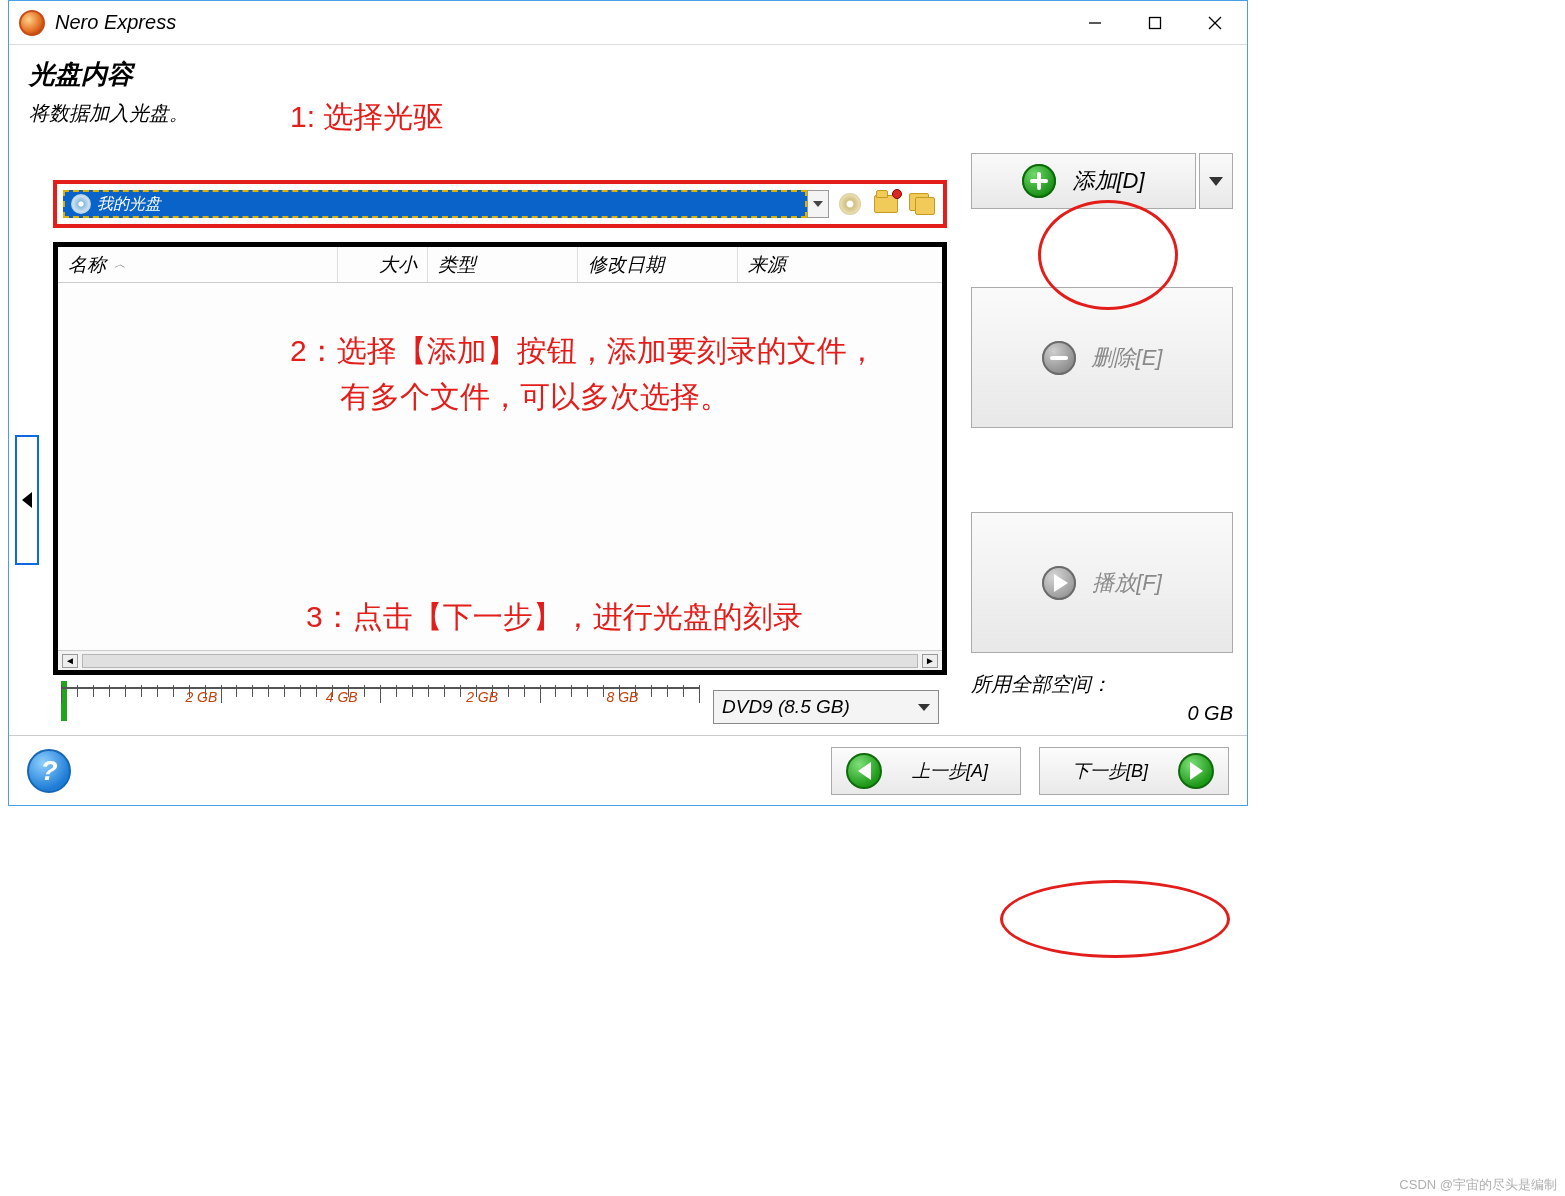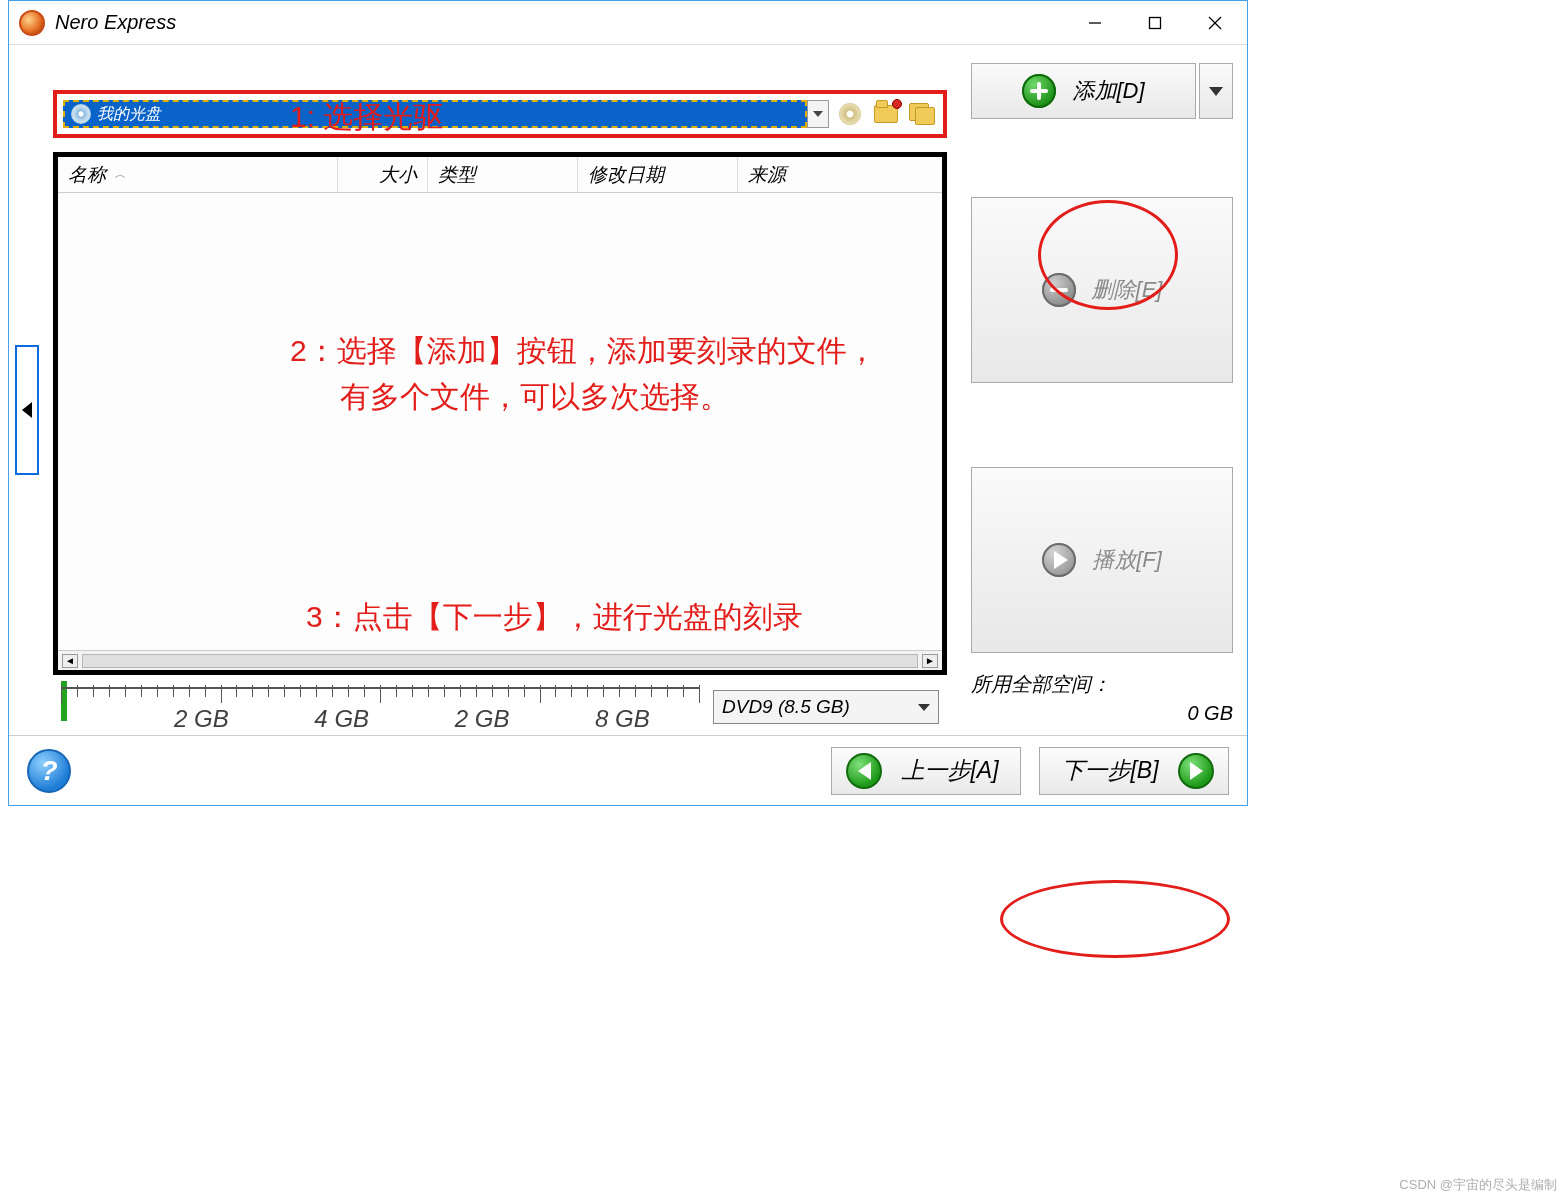--- a/index.html
+++ b/index.html
@@ -54,21 +54,21 @@
   .h-scroll .arrow{width:16px;height:14px;border:1px solid #999;background:#eee;display:flex;align-items:center;justify-content:center;font-size:10px;cursor:pointer;}
   .h-scroll .track{flex:1;height:14px;background:#e0e0e0;border:1px solid #b5b5b5;}
 
   .capacity-row { display:flex; align-items:center; gap:14px; padding:6px 8px 2px 8px;}
   .ruler { flex:1; height:52px; position:relative; }
   .ruler .baseline{position:absolute; left:0; right:0; top:6px; height:2px; background:#555;}
   .ruler .startbar{position:absolute; left:0; top:0; width:6px; height:40px; background:#23a31f;}
   .ticks{position:absolute; left:0; right:0; top:0; height:20px;}
   .tick{position:absolute; top:4px; width:1px; height:12px; background:#555;}
   .tick.major{height:18px; width:1px;}
-  .tick-label{position:absolute; top:24px; transform:translateX(-50%); font-size:24px; color:#404040;}
+  .tick-label{position:absolute; top:8px; transform:translateX(-50%); font-size:14px; color:#c2410c;}
   .cap-select { width:226px; height:34px; border:1px solid #888; background:#f4f4f4; display:flex; align-items:center; padding:0 8px; font-size:19px; cursor:pointer;}
   .cap-select .chev{margin-left:auto;}
   .cap-select .chev::before{content:"";border-top:7px solid #333;border-left:6px solid transparent;border-right:6px solid transparent;display:block;}
 
   .right-col { width: 290px; padding: 18px 14px 0 14px; display:flex; flex-direction:column; gap:18px; }
   .btn-row { display:flex; gap:3px;border-radius:15px; }
   .side-btn { height: 56px; border:1px solid #aaa; background: linear-gradient(#fafafa,#e8e8e8); display:flex; align-items:center; justify-content:center; gap:16px; font-size:22px; cursor:pointer; flex:1; padding:0 10px;}
   .side-btn.disabled { color:#8a8a8a; cursor:default;}
   .dd-btn { width: 34px; height: 56px; border:1px solid #aaa; background: linear-gradient(#fafafa,#e8e8e8); display:flex; align-items:center; justify-content:center; cursor:pointer;}
   .dd-btn::before{content:"";border-top:9px solid #333;border-left:7px solid transparent;border-right:7px solid transparent;}
@@ -80,21 +80,21 @@
   .ic-del{background:radial-gradient(circle at 35% 30%, #cfcfcf, #8c8c8c 70%);box-shadow:inset 0 0 0 2px #6b6b6b;position:relative;}
   .ic-del::before{content:"";width:18px;height:4px;background:#fff;border-radius:2px;}
   .ic-play{background:radial-gradient(circle at 35% 30%, #d5d5d5, #9a9a9a 70%);box-shadow:inset 0 0 0 2px #6b6b6b;position:relative;}
   .ic-play::before{content:"";border-left:14px solid #fff;border-top:9px solid transparent;border-bottom:9px solid transparent;margin-left:4px;}
   .space-labels{margin-top:auto; padding-bottom:10px; font-size:20px;}
   .space-used{ text-align:right; font-size:20px; margin-top:4px;}
 
   .footer { height: 70px; border-top: 1px solid #ccc; display:flex; align-items:center; padding:0 18px; gap:18px; }
   .help-btn { width:44px; height:44px; border-radius:50%; background: radial-gradient(circle at 35% 30%, #8fd0ff, #1e7cd6 70%); display:flex; align-items:center; justify-content:center; color:#fff; font-size:28px; font-weight:bold; border:2px solid #1666b5; cursor:pointer;}
   .spacer { flex:1; }
-  .nav-btn { height:48px; min-width:190px; border:1px solid #aaa; background:linear-gradient(#fcfcfc,#e9e9e9); display:flex; align-items:center; padding:0 14px; gap:12px; font-size:23px; cursor:pointer;}
+  .nav-btn { height:48px; min-width:190px; border:1px solid #aaa; background:linear-gradient(#fcfcfc,#e9e9e9); display:flex; align-items:center; padding:0 14px; gap:12px; font-size:18px; cursor:pointer;}
   .nav-ic{width:36px;height:36px;border-radius:50%;display:flex;align-items:center;justify-content:center;}
   .nav-back{background:radial-gradient(circle at 35% 30%, #7fe07a, #1e9a19 70%);border:2px solid #116b0d;}
   .nav-back::before{content:"";border-right:13px solid #fff;border-top:9px solid transparent;border-bottom:9px solid transparent;}
   .nav-next{background:radial-gradient(circle at 35% 30%, #7fe07a, #1e9a19 70%);border:2px solid #116b0d;}
   .nav-next::before{content:"";border-left:13px solid #fff;border-top:9px solid transparent;border-bottom:9px solid transparent;}
   .nav-btn .txt{flex:1;text-align:center;}
 
   
   .anno { position:absolute; color:#e31d1a; font-size:30px; font-family:"Microsoft YaHei",sans-serif; line-height:1.5; pointer-events:none; }
   .ellipse { position:absolute; border:3px solid #e31d1a; border-radius:50%; pointer-events:none; }
@@ -121,20 +121,24 @@
         </div>
       <div class="winbtn">
           <svg width="16" height="16">
             <line x1="2" y1="2" x2="14" y2="14"></line>
             <line x1="14" y1="2" x2="2" y2="14"></line>
           </svg>
         </div>
     </div>
   </div>
 
+  <div class="header-section">
+    <div class="page-title">光盘内容</div>
+    <div class="page-subtitle">将数据加入光盘。</div>
+  </div>
 
   <div class="content-row">
 
     <div class="side-handle"></div>
 
     <div class="main-col">
 
       <div class="drive-box">
         <div class="drive-select">
           <div class="drive-field">

